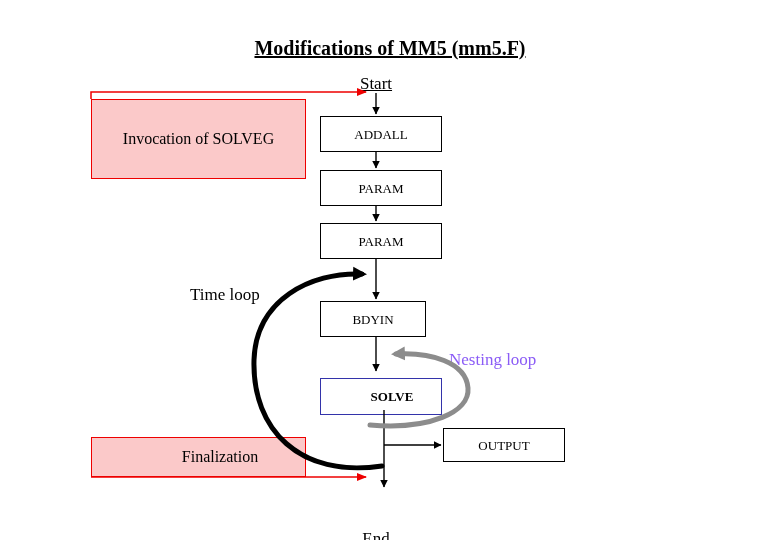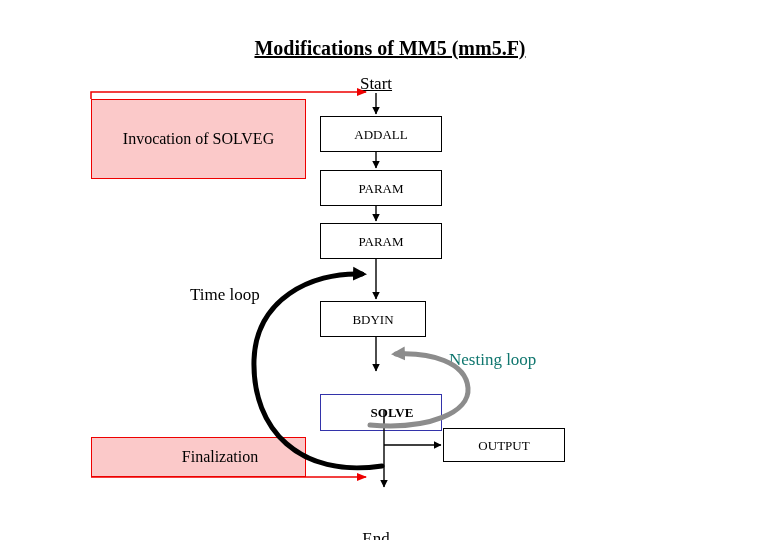--- a/index.html
+++ b/index.html
@@ -62,21 +62,21 @@
   .caption {
     position: absolute;
     font-size: 17px;
     color: #000000;
     white-space: nowrap;
   }
   .caption.underlined {
     text-decoration: underline;
   }
   .caption.gray {
-    color: #0f766e;
+    color: #8b5cf6;
   }
   svg.overlay {
     position: absolute;
     left: 0;
     top: 0;
     width: 780px;
     height: 540px;
     pointer-events: none;
   }
 </style>
@@ -100,21 +100,21 @@
   </div>
 
   <div class="node" style="left:320px; top:223px; width:122px; height:36px;">
     <span>PARAM</span>
   </div>
 
   <div class="node" style="left:320px; top:301px; width:106px; height:36px;">
     <span>BDYIN</span>
   </div>
 
-  <div class="node solve" style="left:320px; top:394px; width:122px; height:37px;padding-left:22px;">
+  <div class="node solve" style="left:320px; top:378px; width:122px; height:37px;padding-left:22px;">
     <span>SOLVE</span>
   </div>
 
   <div class="node" style="left:443px; top:428px; width:122px; height:34px;">
     <span>OUTPUT</span>
   </div>
 
   <div class="annot" style="left:91px; top:99px; width:215px; height:80px;">
     <span class="line">Invocation of SOLVEG</span>
   </div>

